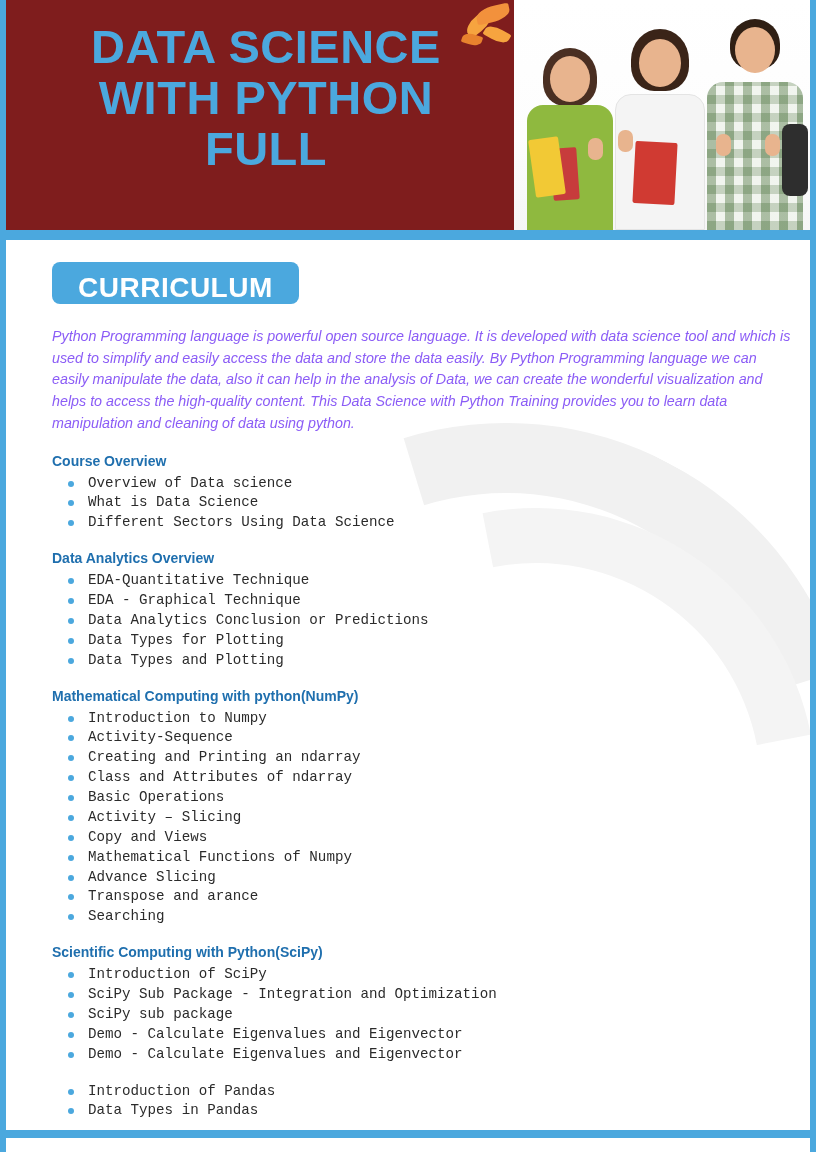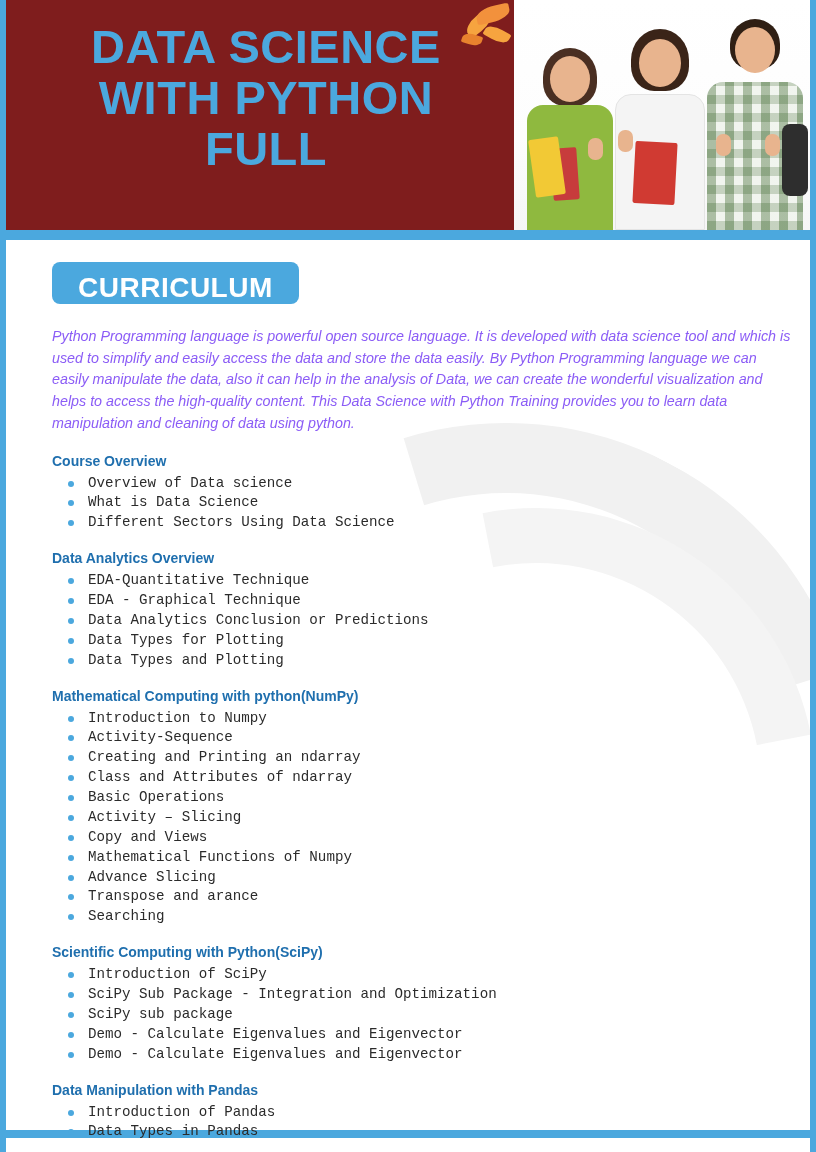--- a/index.html
+++ b/index.html
@@ -317,21 +317,20 @@
         <ul class="items">
           <li>Introduction of SciPy</li>
           <li>SciPy Sub Package - Integration and Optimization</li>
           <li>SciPy sub package</li>
           <li>Demo - Calculate Eigenvalues and Eigenvector</li>
           <li>Demo - Calculate Eigenvalues and Eigenvector</li>
         </ul>
       </div>
 
       <div class="section">
-        <div class="section-title">Data Manipulation with Pandas</div>
         <ul class="items">
           <li>Introduction of Pandas</li>
           <li>Data Types in Pandas</li>
 
         </ul>
       </div>
     </div>
   </div>
 
   <div class="footer-rule"></div>

